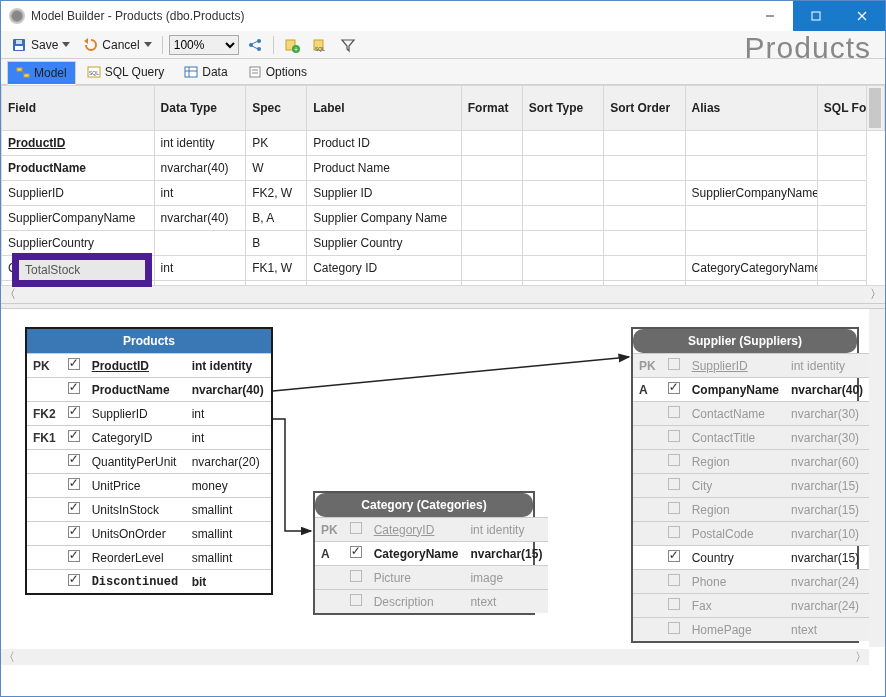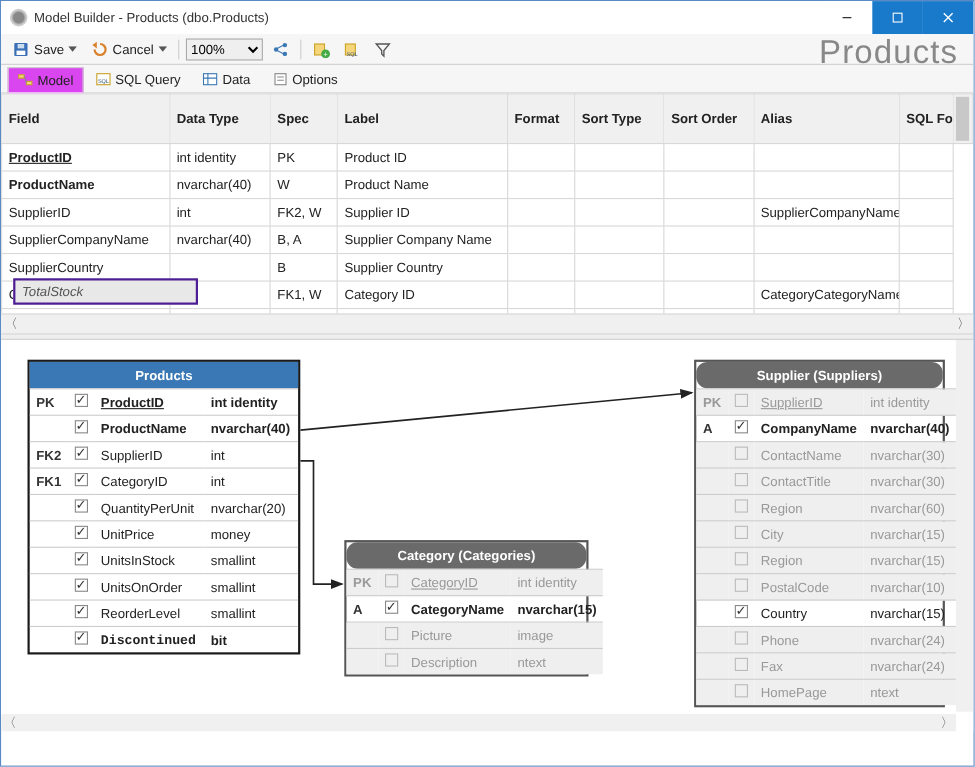--- a/index.html
+++ b/index.html
@@ -17,30 +17,30 @@
 .toolbar { height: 28px; border-bottom: 1px solid #d0d0d0; display: flex; align-items: center; padding: 0 6px; gap: 4px; background: #f6f6f6; position: relative; }
 .toolbar .btn { display: inline-flex; align-items: center; gap: 4px; padding: 2px 4px; }
 .toolbar .icon { width: 16px; height: 16px; display: inline-block; }
 .dd { width: 8px; height: 6px; display: inline-block; }
 .toolbar .sep { width:1px; height:18px; background:#ccc; margin:0 2px;}
 .toolbar select.zoom { font-size:12px; border:1px solid #aaa; height:20px; width:70px; }
 .heading { position:absolute; right:14px; top:0px; font-size:30px; color:#888; font-weight:300; letter-spacing:1px; }
 
 .tabs { height:26px; display:flex; align-items:flex-end; padding:0 6px; gap:2px; background:#f6f6f6; border-bottom:1px solid #d0d0d0; }
 .tab { display:inline-flex; align-items:center; gap:4px; padding:4px 8px; border:1px solid transparent; font-size:12px; }
-.tab.active { background:#d946ef; border:1px solid #d0d0d0; border-bottom:1px solid #fff; position:relative; top:1px; }
+.tab.active { background:#3b82f6; border:1px solid #d0d0d0; border-bottom:1px solid #fff; position:relative; top:1px; }
 .tab .ticon { width:14px; height:14px; }
 
 .grid-wrap { height:218px; display:flex; flex-direction:column; }
 .grid { width:100%; border-collapse:collapse; table-layout:fixed; }
 .grid th, .grid td { border:1px solid #d8d8d8; padding:5px 6px; text-align:left; font-size:12px; white-space:nowrap; overflow:hidden; }
 .grid th { background:#f0f0f0; font-weight:600; position:relative; }
 .grid td.bold { font-weight:700; }
 .grid td.underline { text-decoration:underline; }
-.floating-field { position:absolute; left:11px; top:168px; width:168px; background:#e8e8e8; border:2px solid #4c1d95; padding:3px 6px; color:#555; font-size:12px;font-style:italic; }
+.floating-field { position:absolute; left:11px; top:168px; width:140px; background:#e8e8e8; border:7px solid #4c1d95; padding:3px 6px; color:#555; font-size:12px; }
 .hscroll { height:18px; display:flex; align-items:center; background:#f0f0f0; border-top:1px solid #d8d8d8; }
 .hscroll .arrow { width:18px; height:16px; display:flex; align-items:center; justify-content:center; color:#555; }
 .hscroll .track { flex:1; height:12px; background:#f0f0f0; margin:0 2px; position:relative; }
 .vscroll-cell { width:18px; padding:0 !important; background:#f0f0f0; }
 .vthumb { width:12px; background:#c8c8c8; margin:2px auto; }
 
 .splitter { height:6px; background:#eee; border-top:1px solid #ccc; border-bottom:1px solid #ccc; }
 
 .canvas { position:relative; height:356px; background:#fff; overflow:hidden; }
 .entity { position:absolute; border:2px solid #555; background:#fff; font-size:12px; }

